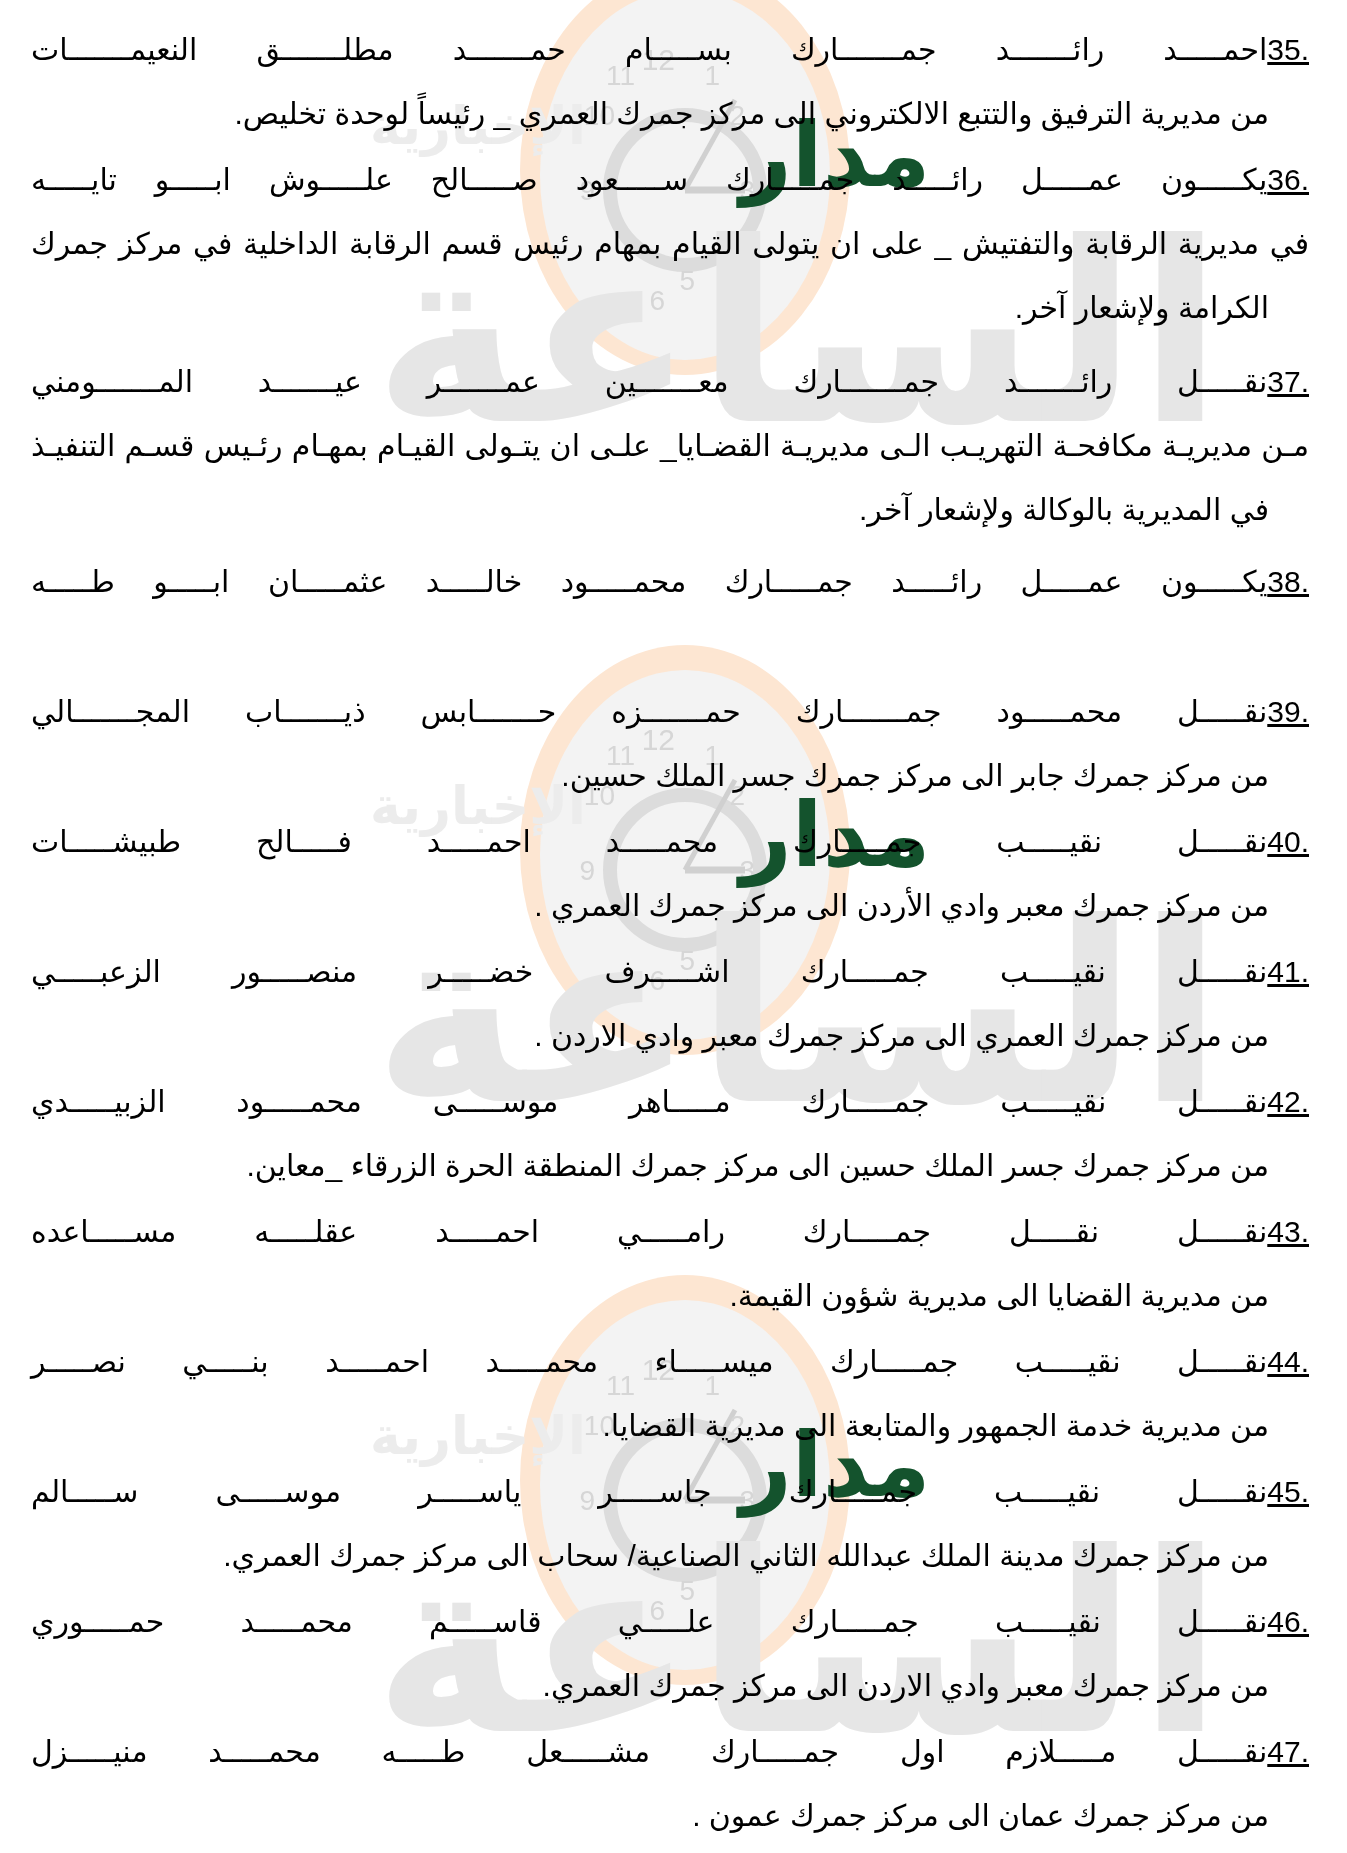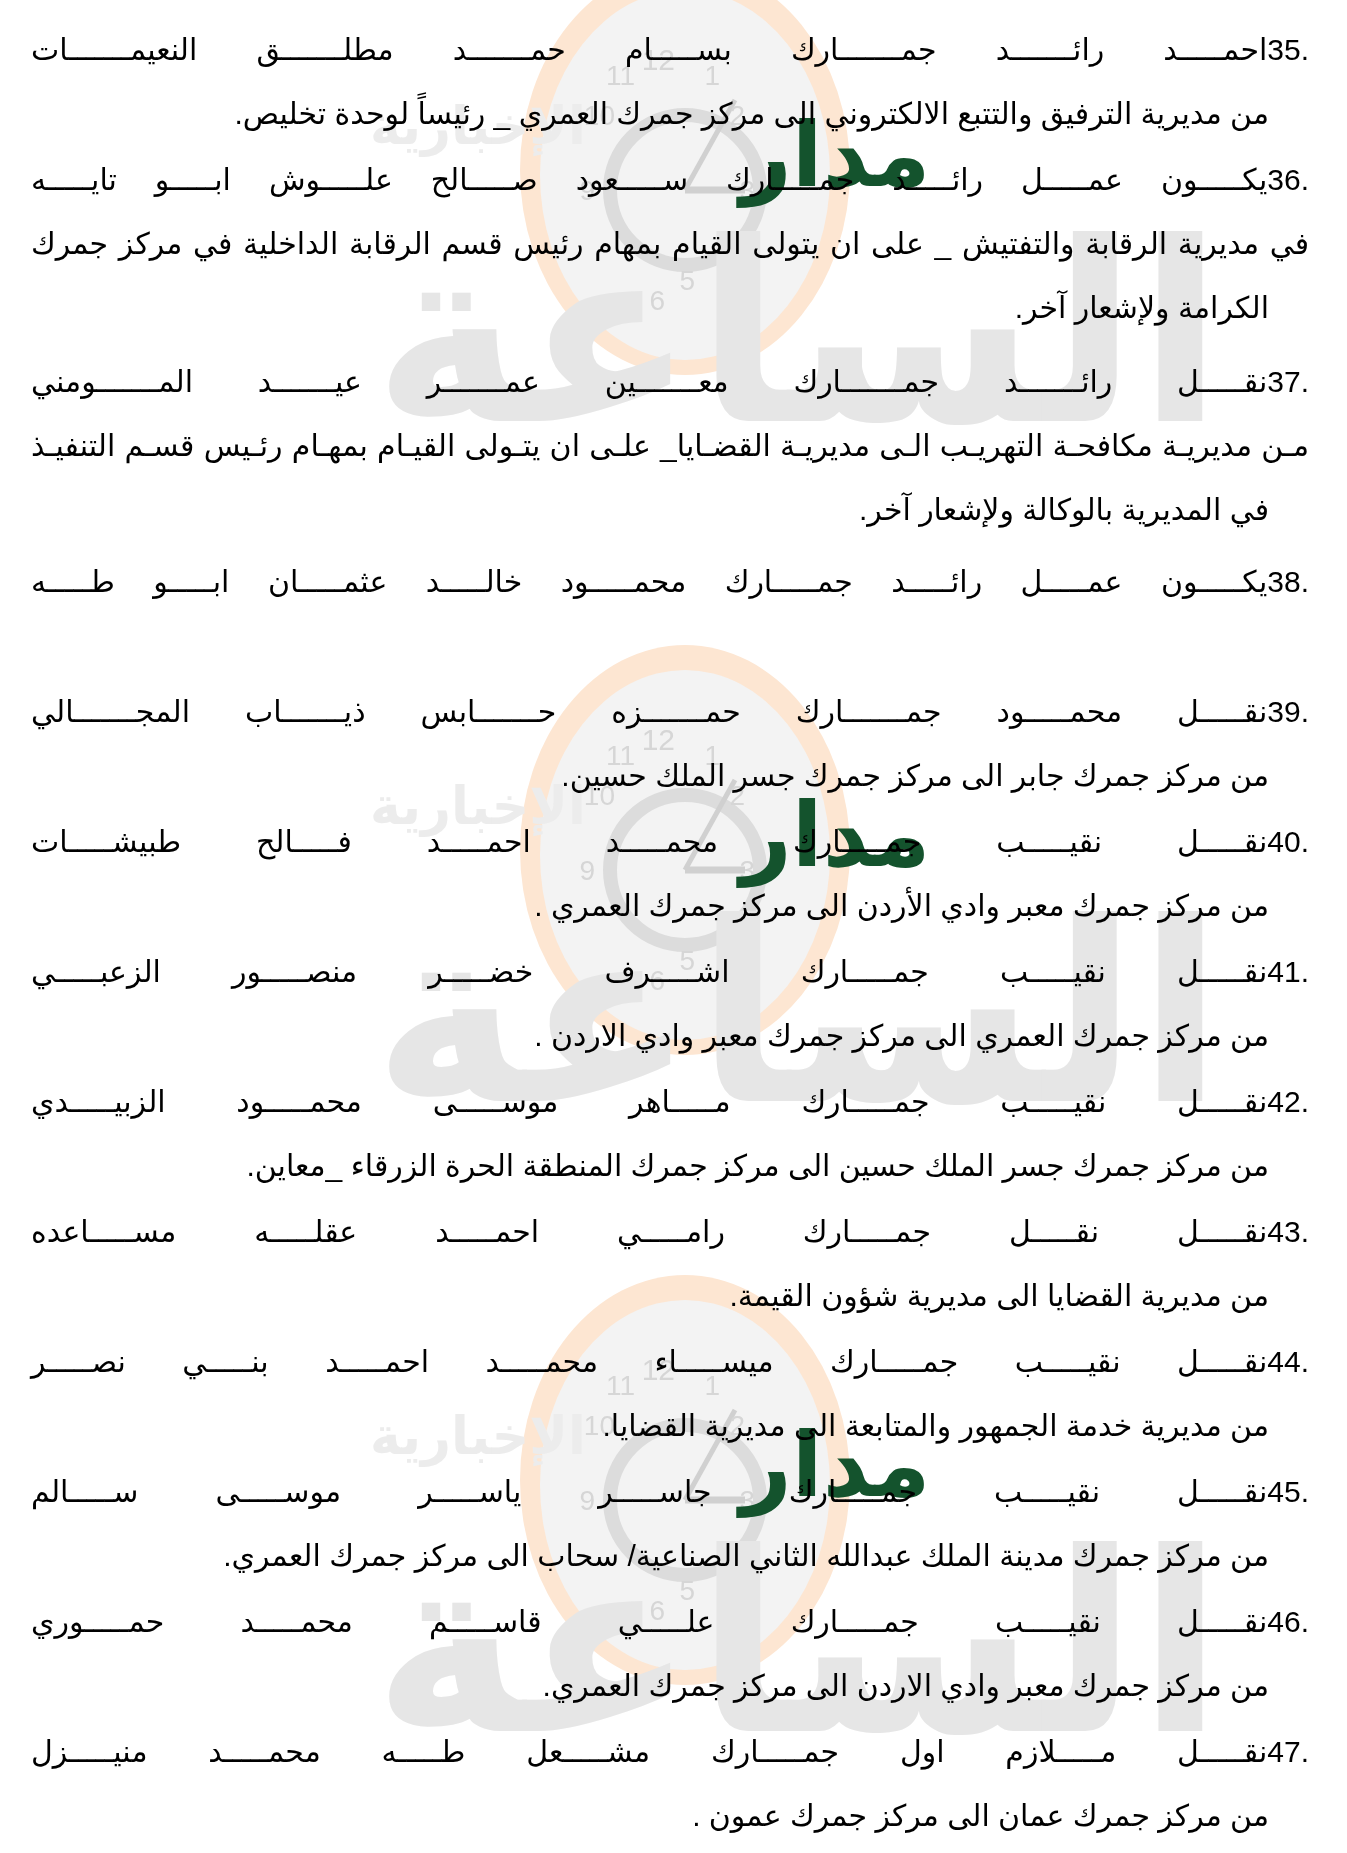--- a/index.html
+++ b/index.html
@@ -85,20 +85,21 @@
       word-spacing: 0;
     }
     .line.cont {
       text-align: right;
       padding-right: 40px;
     }
     .num {
       unicode-bidi: isolate;
       direction: ltr;
       display: inline-block;
+      text-decoration: underline;
     }
   </style>
 </head>
 <body>
 
 <div class="watermark" style="top:-40px;">
   <svg class="wm-clock" viewBox="0 0 340 420">
     <ellipse cx="170" cy="210" rx="165" ry="205" fill="#fde6d2"></ellipse>
     <ellipse cx="170" cy="215" rx="145" ry="185" fill="#f3f3f3"></ellipse>
     <circle cx="170" cy="230" r="75" fill="none" stroke="#dcdcdc" stroke-width="14"></circle>

